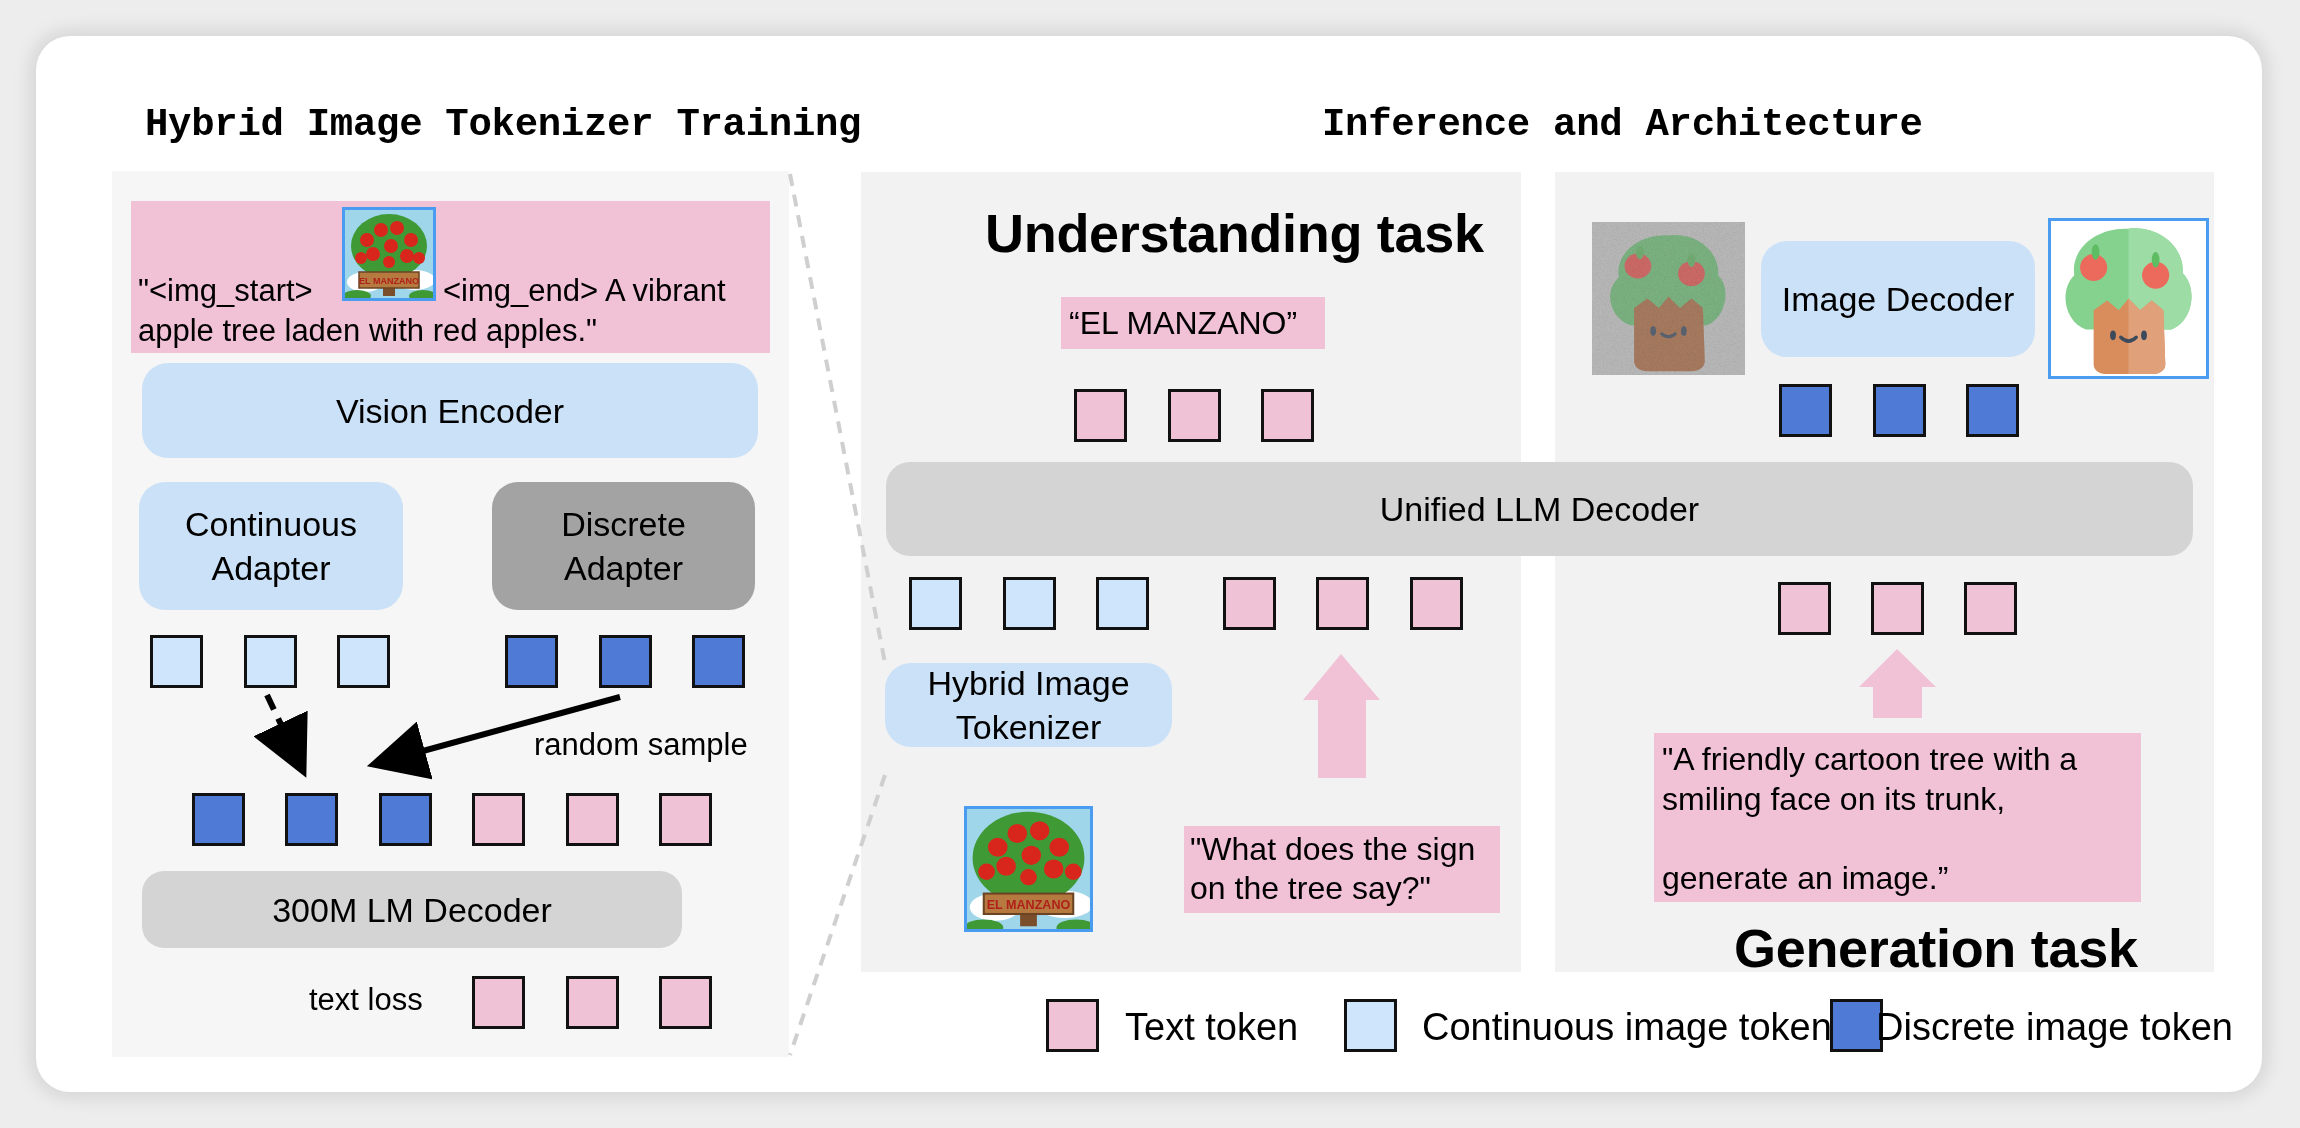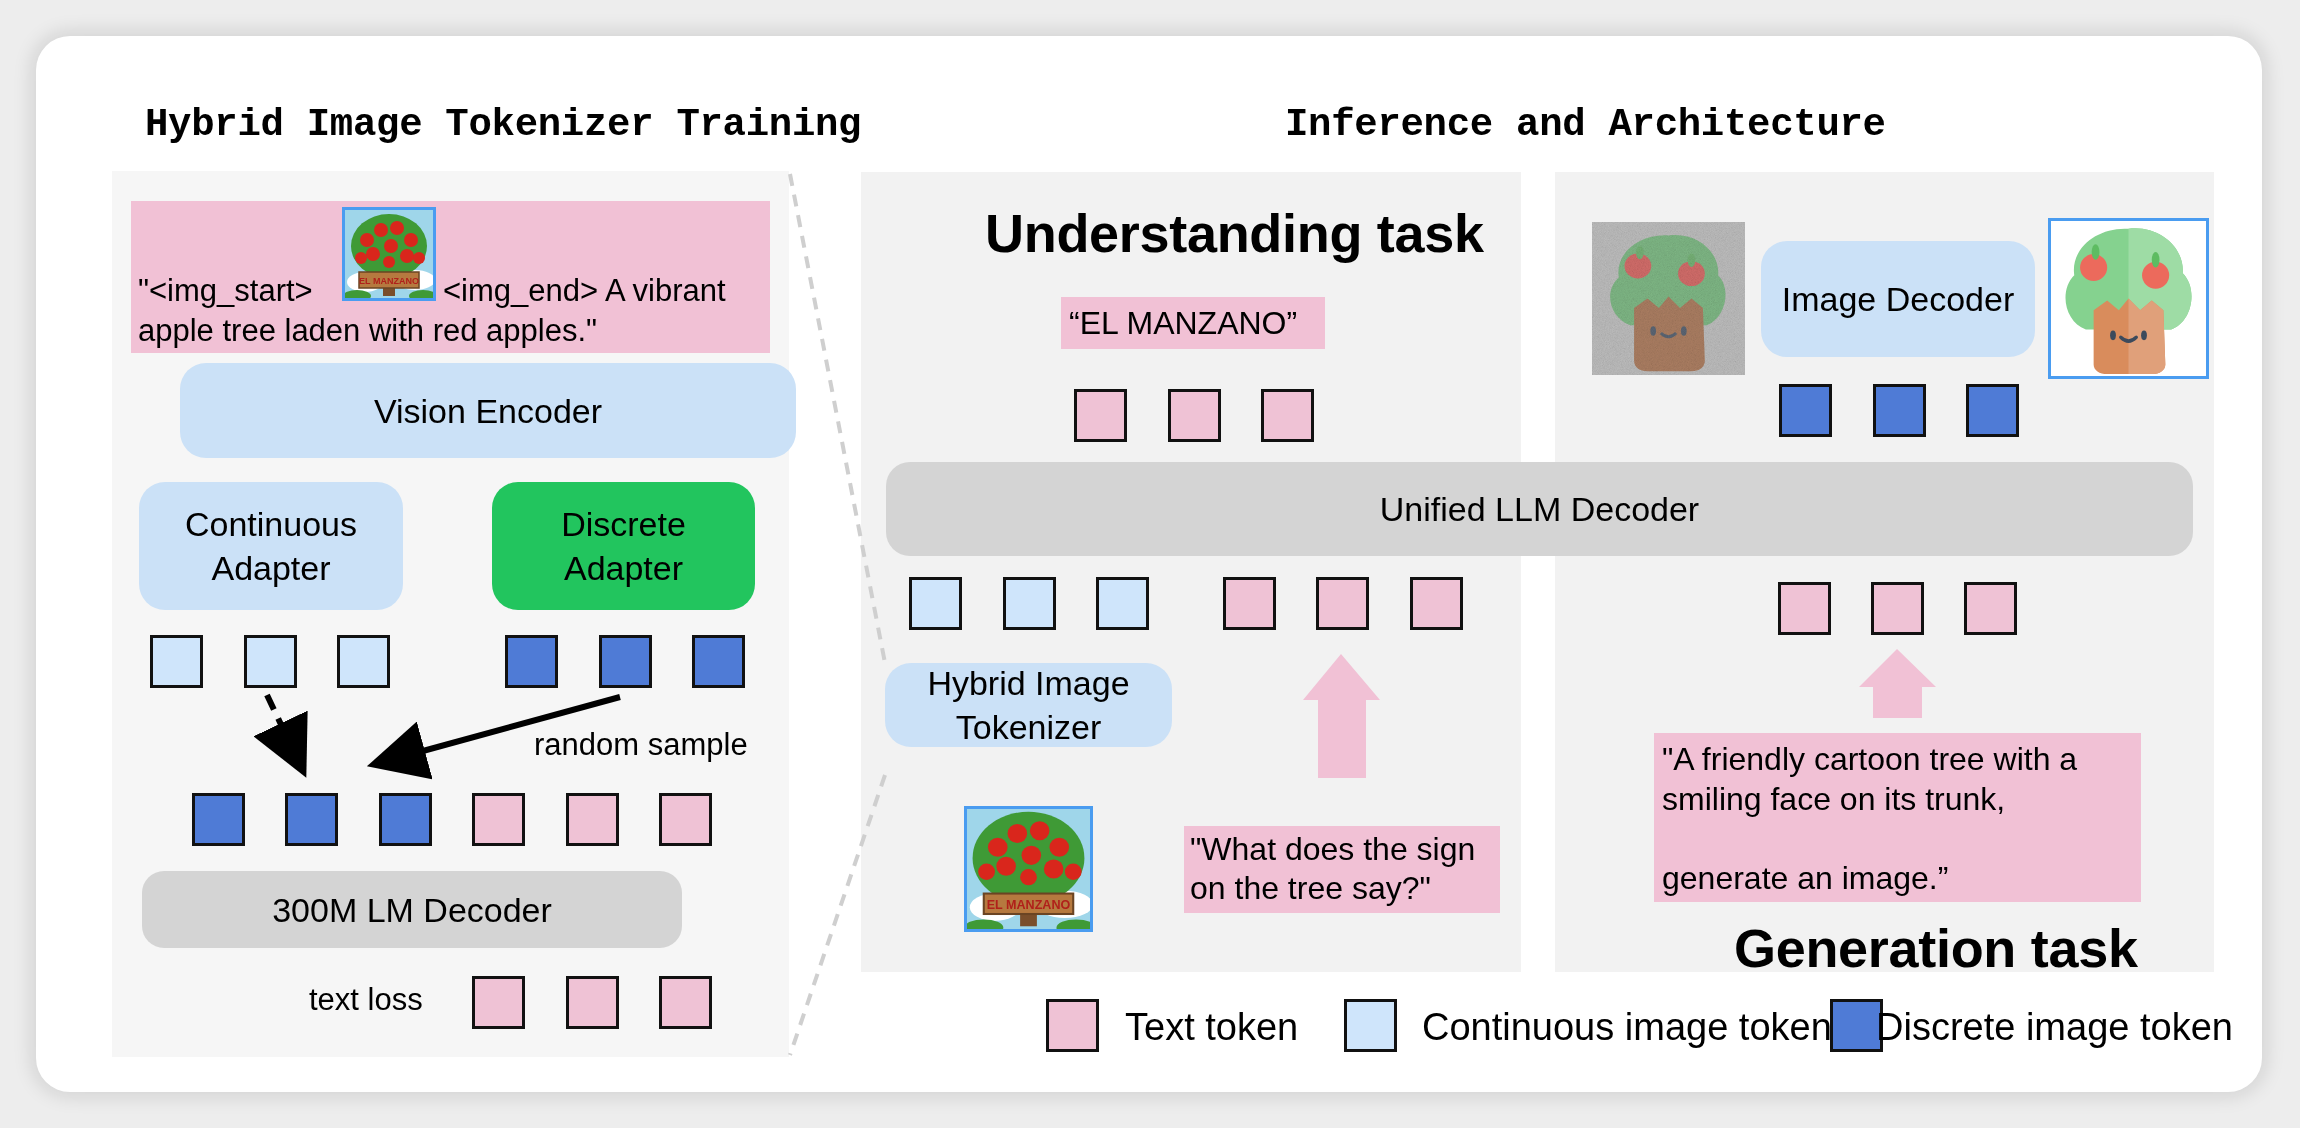--- a/index.html
+++ b/index.html
@@ -8,38 +8,38 @@
   .abs{position:absolute;}
   .title{position:absolute;font-weight:bold;font-size:39px;white-space:nowrap;letter-spacing:-0.3px;font-family:Liberation Mono, monospace;}
   .subtitle{position:absolute;font-weight:bold;font-size:54px;white-space:nowrap;letter-spacing:-0.3px;}
   .panel{position:absolute;}
   .panel-left{left:112px;top:171px;width:677px;height:886px;background:#f6f6f6;}
   .panel-mid{left:861px;top:172px;width:660px;height:800px;background:#f2f2f2;}
   .panel-right{left:1555px;top:172px;width:659px;height:800px;background:#f2f2f2;}
   .pink-box{position:absolute;background:#f1c1d5;font-size:31px;line-height:40px;box-sizing:border-box;}
   .module{position:absolute;display:flex;align-items:center;justify-content:center;text-align:center;font-size:34px;line-height:44px;border-radius:26px;}
   .light{background:#cbe1f7;}
-  .dark{background:#22c55e;}
+  .dark{background:#a3a3a3;}
   .gray{background:#d4d4d4;}
   .tok{position:absolute;width:47px;height:47px;border:3px solid #111;box-sizing:content-box;}
   .t-text{background:#efc2d5;}
   .t-cont{background:#cfe5fb;}
   .t-disc{background:#4f7bd6;}
   .label{position:absolute;font-size:31px;white-space:nowrap;}
   .legend-label{position:absolute;font-size:38px;white-space:nowrap;margin-left:8px;}
   svg.overlay{position:absolute;left:0;top:0;pointer-events:none;}
   .img-frame{position:absolute;border:3px solid #4a9cf0;box-sizing:border-box;overflow:hidden;}
 </style>
 </head>
 <body>
 
 <div class="card"></div>
 
 <div class="title" style="left:145px;top:103px;">Hybrid Image Tokenizer Training</div>
-<div class="title" style="left:1285px;top:103px;">Inference and Architecture</div>
+<div class="title" style="left:1322px;top:103px;">Inference and Architecture</div>
 
 <div class="panel panel-left"></div>
 <div class="panel panel-mid"></div>
 <div class="panel panel-right"></div>
 
 <svg class="overlay" width="2300" height="1128">
   <line x1="790" y1="174" x2="885" y2="663" stroke="#cfcfcf" stroke-width="4" stroke-dasharray="12,9"></line>
   <line x1="885" y1="775" x2="790" y2="1055" stroke="#cfcfcf" stroke-width="4" stroke-dasharray="12,9"></line>
 </svg>
 
@@ -67,21 +67,21 @@
         <circle cx="74" cy="48" r="6"></circle>
         <circle cx="44" cy="52" r="6"></circle>
     </g>
     <rect x="14" y="62" width="60" height="16" fill="#b6793f" stroke="#6b4423" stroke-width="1.5"></rect>
     <text x="44" y="74" font-size="9" font-weight="bold" fill="#b0201a" text-anchor="middle" font-family="Liberation Sans, sans-serif">EL MANZANO</text>
     <ellipse cx="12" cy="86" rx="14" ry="6" fill="#3f9a36"></ellipse>
       <ellipse cx="78" cy="86" rx="14" ry="6" fill="#3f9a36"></ellipse>
   </svg>
 </div>
 
-<div class="module light" style="left:142px;top:363px;width:616px;height:95px;margin-left:38px;">
+<div class="module light" style="left:142px;top:363px;width:616px;height:95px;">
   <span>Vision Encoder</span>
 </div>
 
 <div class="module light" style="left:139px;top:482px;width:264px;height:128px;flex-direction:column;">
   <span>Continuous</span>
   <span>Adapter</span>
 </div>
 <div class="module dark" style="left:492px;top:482px;width:263px;height:128px;flex-direction:column;">
   <span>Discrete</span>
   <span>Adapter</span>

